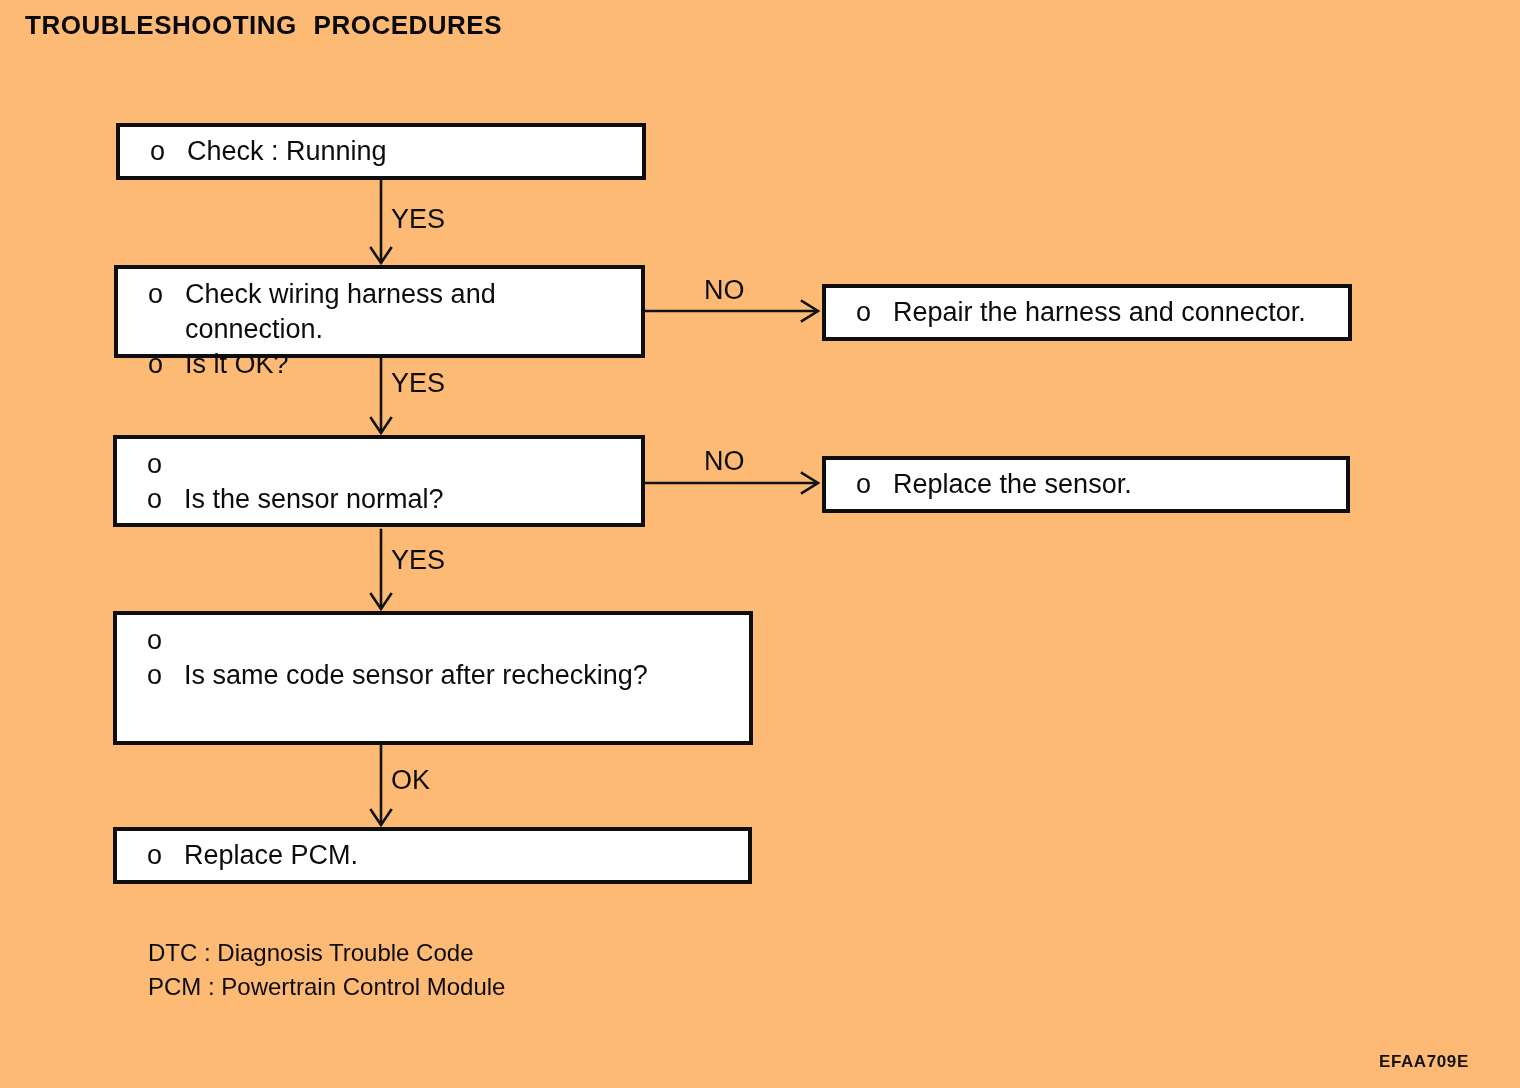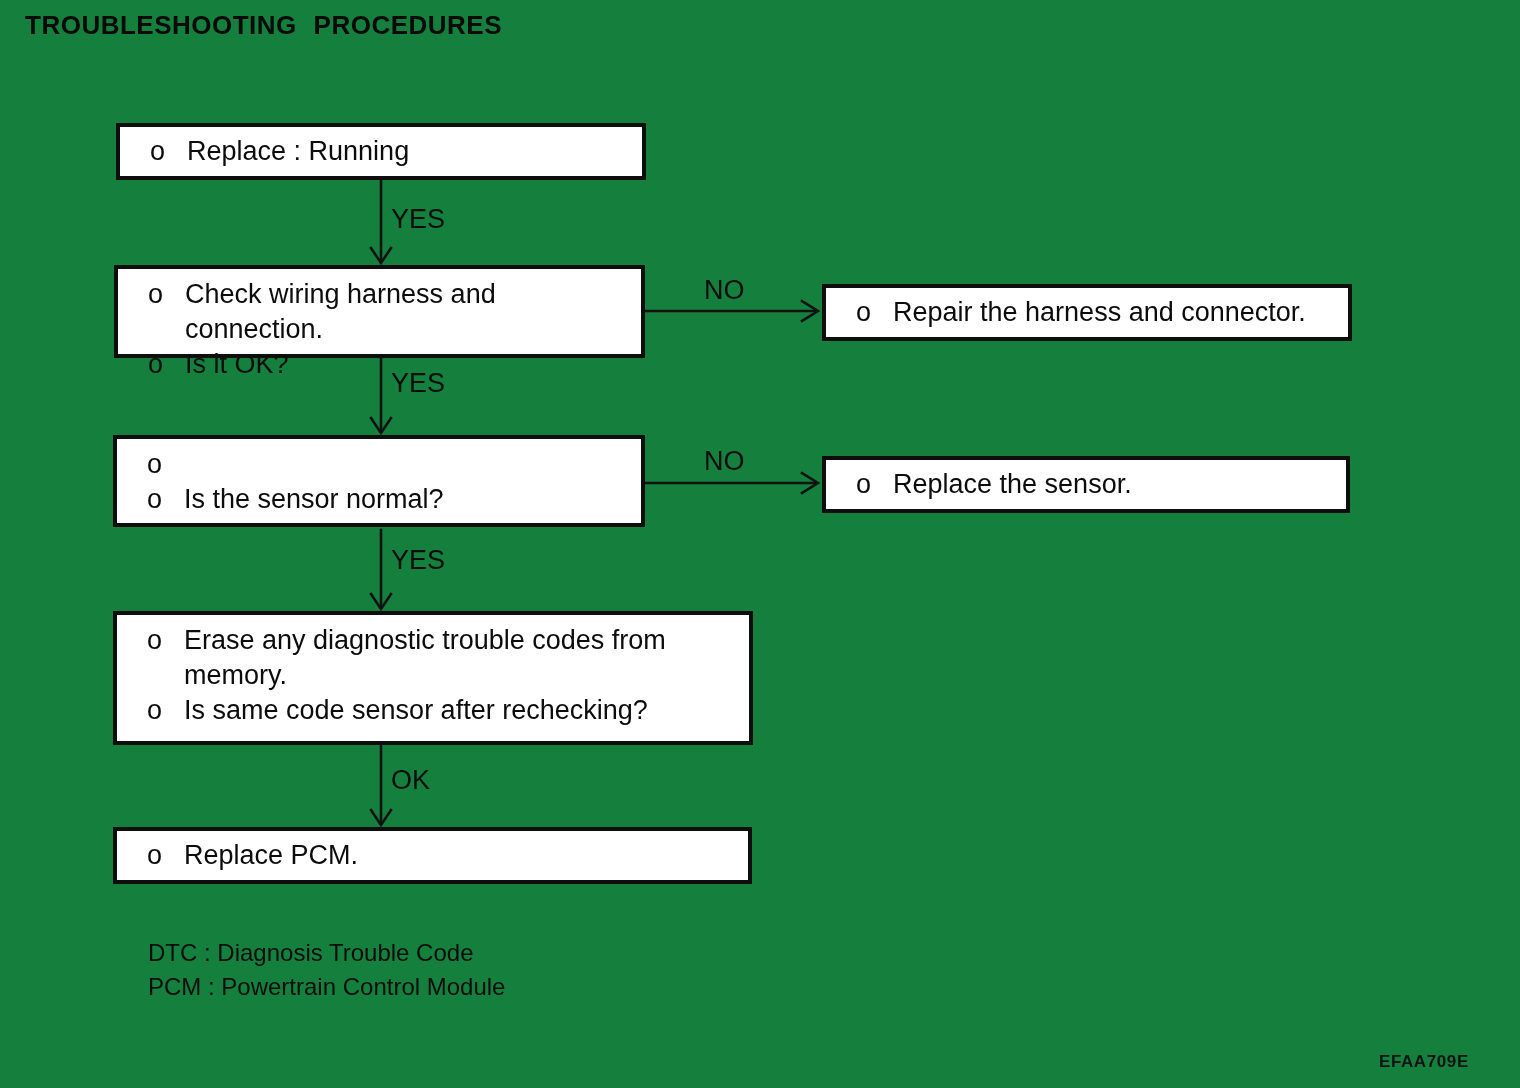--- a/index.html
+++ b/index.html
@@ -2,21 +2,21 @@
 <html><head>
 <meta charset="utf-8">
 <style>
   * { box-sizing: border-box; margin: 0; padding: 0; }
   html, body { background: #ffffff; }
   body { font-family: "Liberation Sans", sans-serif; color: #0c0c0c; }
   .page {
     position: relative;
     width: 1520px;
     height: 1088px;
-    background: #15803d;
+    background: #fdba74;
     overflow: hidden;
   }
   .title {
     position: absolute;
     left: 25px;
     top: 10px;
     font-size: 26px;
     font-weight: 700;
     letter-spacing: 0.5px;
     word-spacing: 9px;
@@ -70,21 +70,21 @@
 </head>
 <body>
 
 <div class="page">
 
   <div class="title">TROUBLESHOOTING PROCEDURES</div>
 
   <div class="node" style="left:116px; top:123px; width:530px; height:57px;">
     <div class="row">
       <span class="bullet">o</span>
-      <span class="txt">Replace : Running</span>
+      <span class="txt">Check : Running</span>
     </div>
   </div>
 
   <svg class="arrow" style="left:367px; top:181px;" width="28" height="85">
     <line x1="14" y1="0" x2="14" y2="81"></line>
     <polyline points="4,67 14,82 24,67"></polyline>
   </svg>
   <div class="edge-label" style="left:391px; top:205px;">YES</div>
 
   <div class="node multiline" style="left:114px; top:265px; width:531px; height:93px;">
@@ -142,21 +142,20 @@
 
   <svg class="arrow" style="left:367px; top:530px;" width="28" height="82">
     <line x1="14" y1="0" x2="14" y2="78"></line>
     <polyline points="4,64 14,79 24,64"></polyline>
   </svg>
   <div class="edge-label" style="left:391px; top:546px;">YES</div>
 
   <div class="node multiline" style="left:113px; top:611px; width:640px; height:134px;">
     <div class="row">
       <span class="bullet">o</span>
-      <span class="txt wrapnarrow">Erase any diagnostic trouble codes from memory.</span>
     </div>
     <div class="row">
       <span class="bullet">o</span>
       <span class="txt wrapnarrow">Is same code sensor after rechecking?</span>
     </div>
   </div>
 
   <svg class="arrow" style="left:367px; top:746px;" width="28" height="82">
     <line x1="14" y1="0" x2="14" y2="78"></line>
     <polyline points="4,64 14,79 24,64"></polyline>

